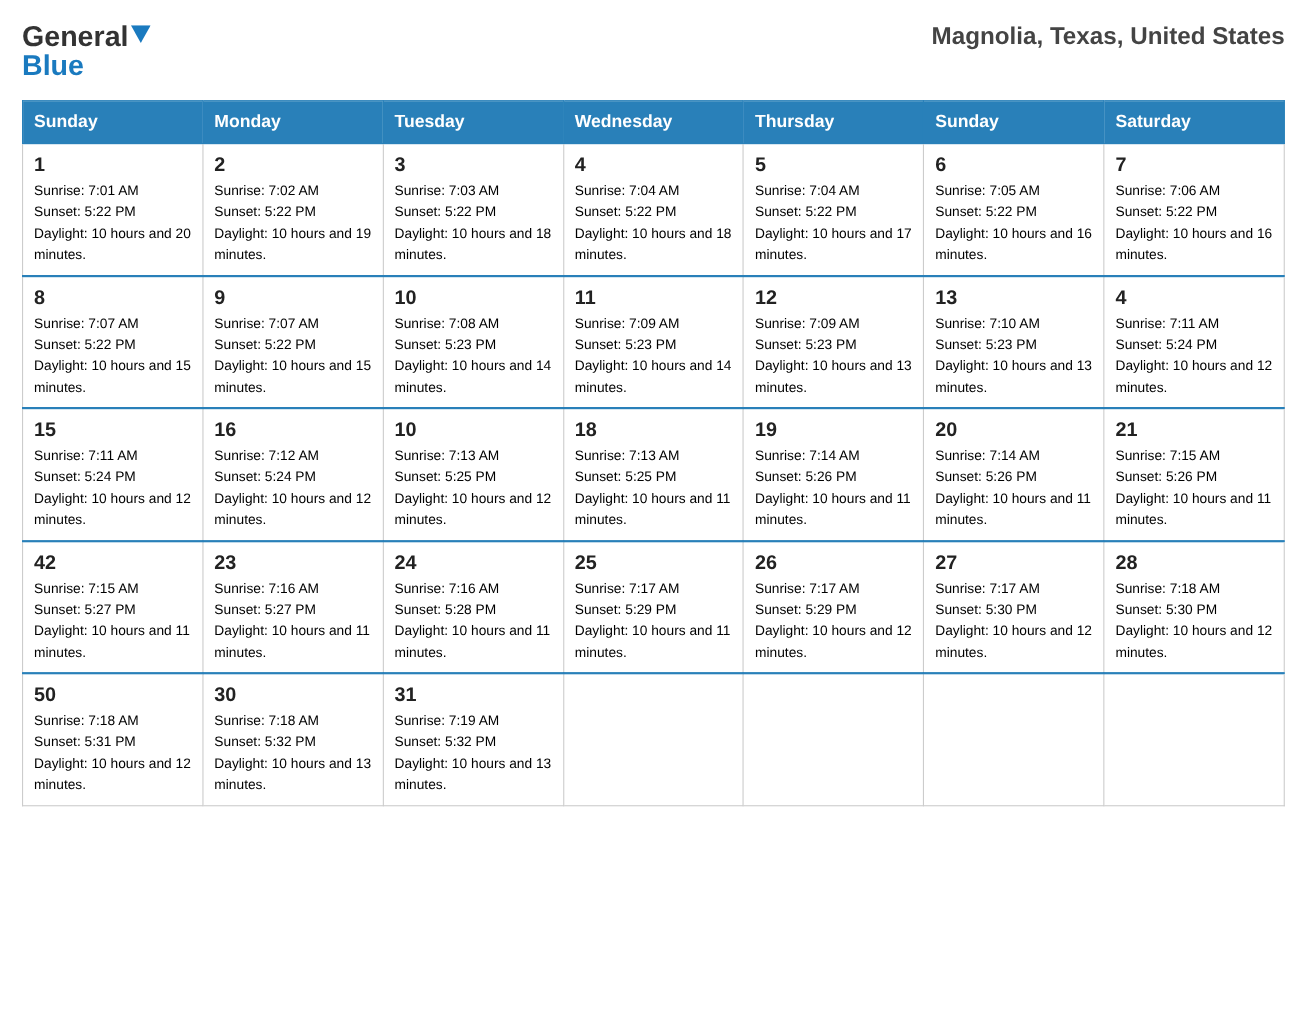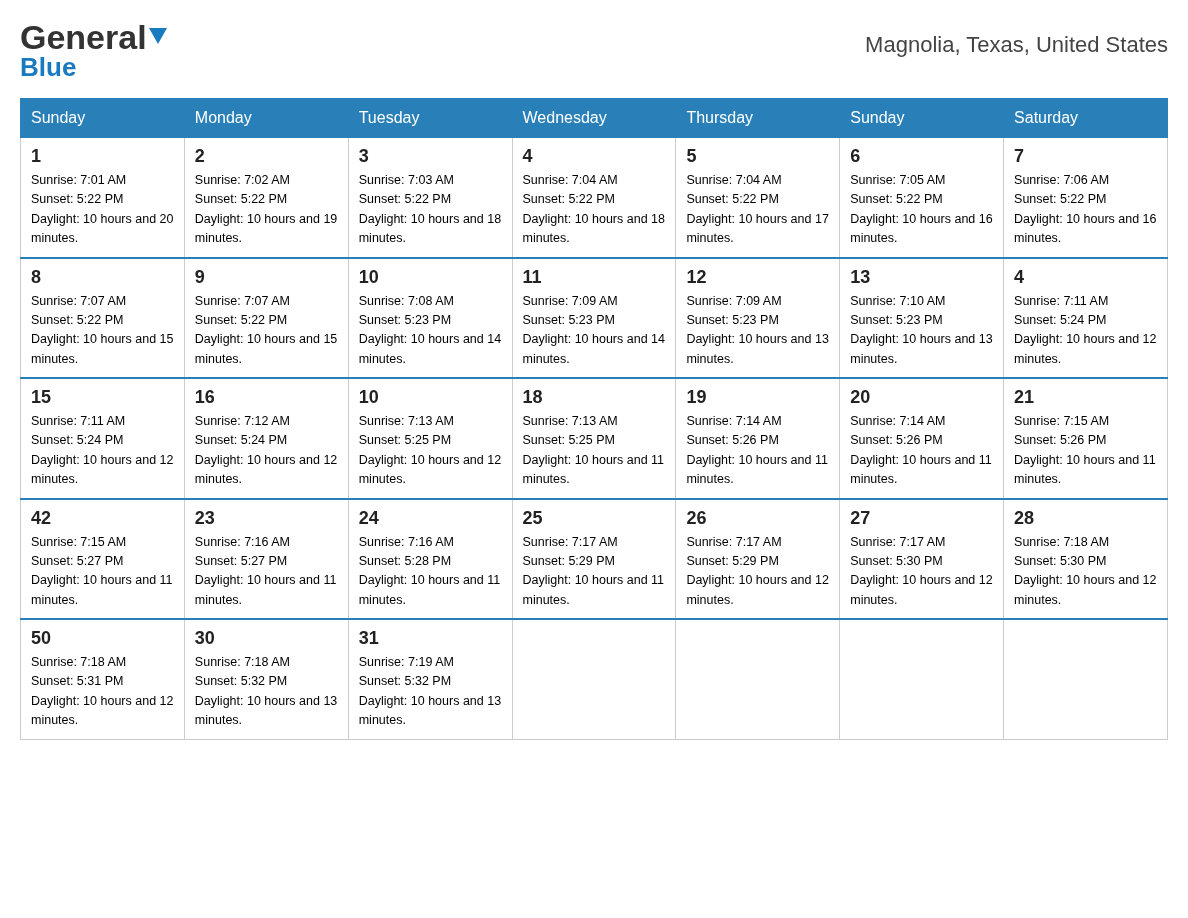--- a/index.html
+++ b/index.html
@@ -15,21 +15,21 @@
       justify-content: space-between;
       align-items: flex-start;
       margin-bottom: 18px;
     }
     .logo {
       display: flex;
       flex-direction: column;
       align-items: flex-start;
     }
     .logo-text-general {
-      font-size: 34px;
+      font-size: 26px;
       font-weight: bold;
       color: #333;
       line-height: 1;
       text-align: center;
     }
     .logo-text-blue {
       font-size: 26px;
       font-weight: bold;
       color: #1a7abf;
       line-height: 1;
@@ -43,32 +43,33 @@
     }
     .calendar-title {
       font-size: 52px;
       font-weight: 300;
       color: #222;
       line-height: 1.1;
     }
     .calendar-subtitle {
       font-size: 22px;
       color: #444;
-      margin-top: 12px;
+      margin-top: 0;
+      font-weight: bold;
     }
     table {
       width: 100%;
       border-collapse: collapse;
       table-layout: fixed;
     }
     thead tr th {
       background-color: #2980b9;
       color: #fff;
       font-size: 16px;
-      font-weight: normal;
+      font-weight: bold;
       padding: 10px 10px;
       text-align: left;
       border: 1px solid #2980b9;
     }
     tbody tr td {
       vertical-align: top;
       padding: 8px 10px;
       border: 1px solid #ccc;
       font-size: 13px;
       color: #333;

